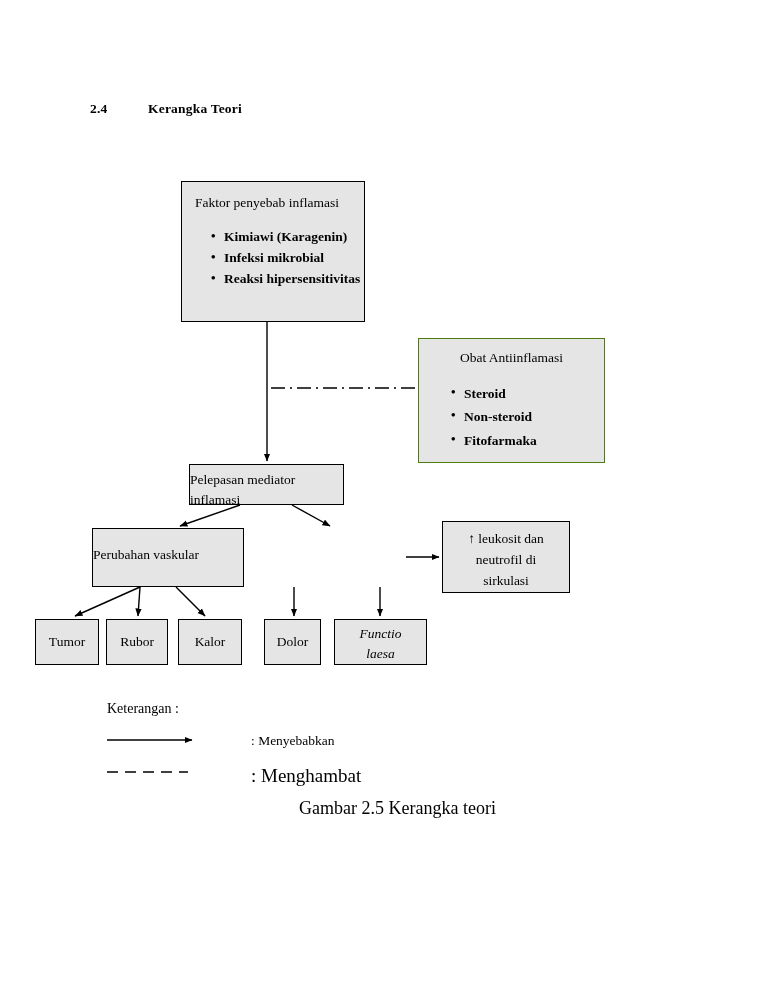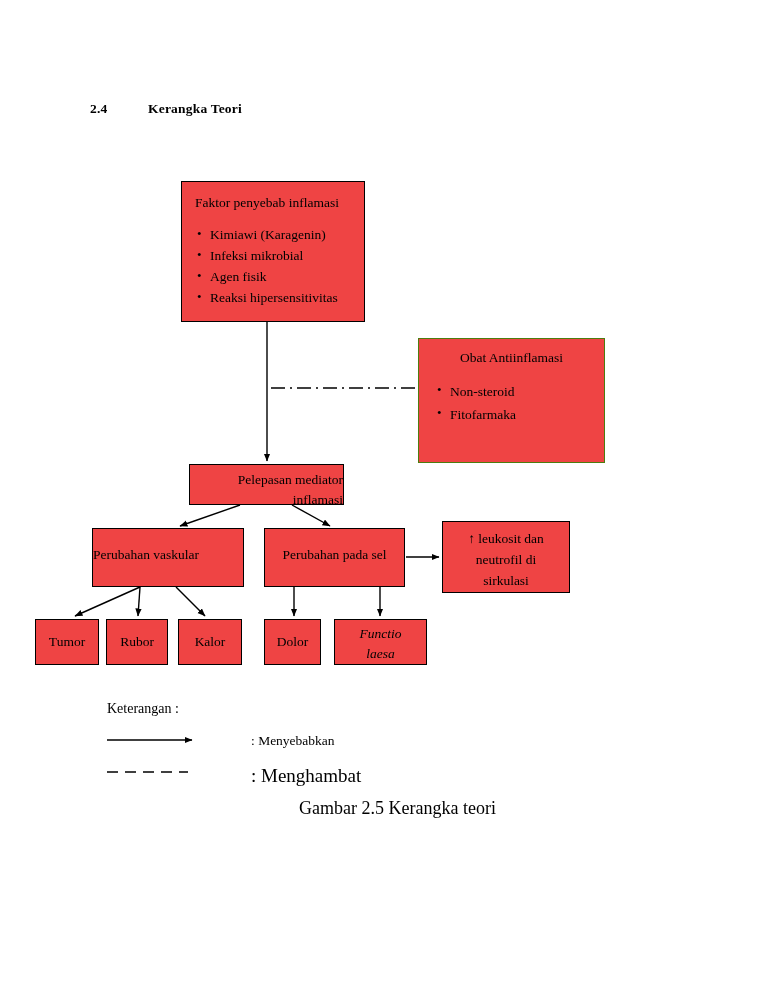--- a/index.html
+++ b/index.html
@@ -30,32 +30,33 @@
     font-size: 13.5px;
     font-weight: bold;
     letter-spacing: 0.2px;
   }
   #heading .num { display: inline-block; width: 58px; }
 
   
   .box {
     position: absolute;
     border: 1px solid #000000;
-    background: #ef4444;
+    background: #e5e5e5;
     box-sizing: border-box;
     font-size: 13.5px;
     line-height: 1.5;
   }
   .box .title {
     display: block;
   }
   ul.bullets {
-    margin: 0;
+    margin: 14px;
     padding: 0;
     list-style: none;
+    font-weight: bold;
   }
   ul.bullets li {
     position: relative;
     padding-left: 15px;
     line-height: 1.55;
     font-size: 13.5px;
     white-space: nowrap;
   }
   ul.bullets li:before {
     content: "\2022";
@@ -90,21 +91,21 @@
   }
   #box-drug ul.bullets { padding-left: 16px; }
   #box-drug ul.bullets li { line-height: 1.72; }
 
   
   #box-mediator {
     left: 189px;
     top: 451px;
     width: 155px;
     height: 41px;
-    text-align: right;
+    text-align: left;
     padding-top: 5px;
   }
 
   
   #box-vascular {
     left: 92px;
     top: 515px;
     width: 152px;
     height: 59px;
     padding-top: 16px;
@@ -215,45 +216,42 @@
 
     <line x1="107" y1="727" x2="192" y2="727" stroke="#000000" stroke-width="1.4" marker-end="url(#arrow)"></line>
     <line x1="107" y1="759" x2="188" y2="759" stroke="#000000" stroke-width="1.4" stroke-dasharray="11,7"></line>
   </svg>
 
   <div class="box" id="box-cause">
     <span class="title">Faktor penyebab inflamasi</span>
     <ul class="bullets">
       <li>Kimiawi (Karagenin)</li>
       <li>Infeksi mikrobial</li>
-      <li>Agen fisik</li>
       <li>Reaksi hipersensitivitas</li>
     </ul>
   </div>
 
   <div class="box" id="box-drug">
     <span class="title">Obat Antiinflamasi</span>
     <ul class="bullets">
+      <li>Steroid</li>
       <li>Non-steroid</li>
       <li>Fitofarmaka</li>
     </ul>
   </div>
 
   <div class="box" id="box-mediator">
     <span>Pelepasan mediator</span><br>
     <span>inflamasi</span>
   </div>
 
   <div class="box" id="box-vascular">
     <span>Perubahan vaskular</span>
   </div>
 
-  <div class="box" id="box-cell">
-    <span>Perubahan pada sel</span>
-  </div>
 
   <div class="box" id="box-leuko">
     <span>↑ leukosit dan</span><br>
     <span>neutrofil di</span><br>
     <span>sirkulasi</span>
   </div>
 
   <div class="box leaf" id="box-tumor">
     <span>Tumor</span>
   </div>

